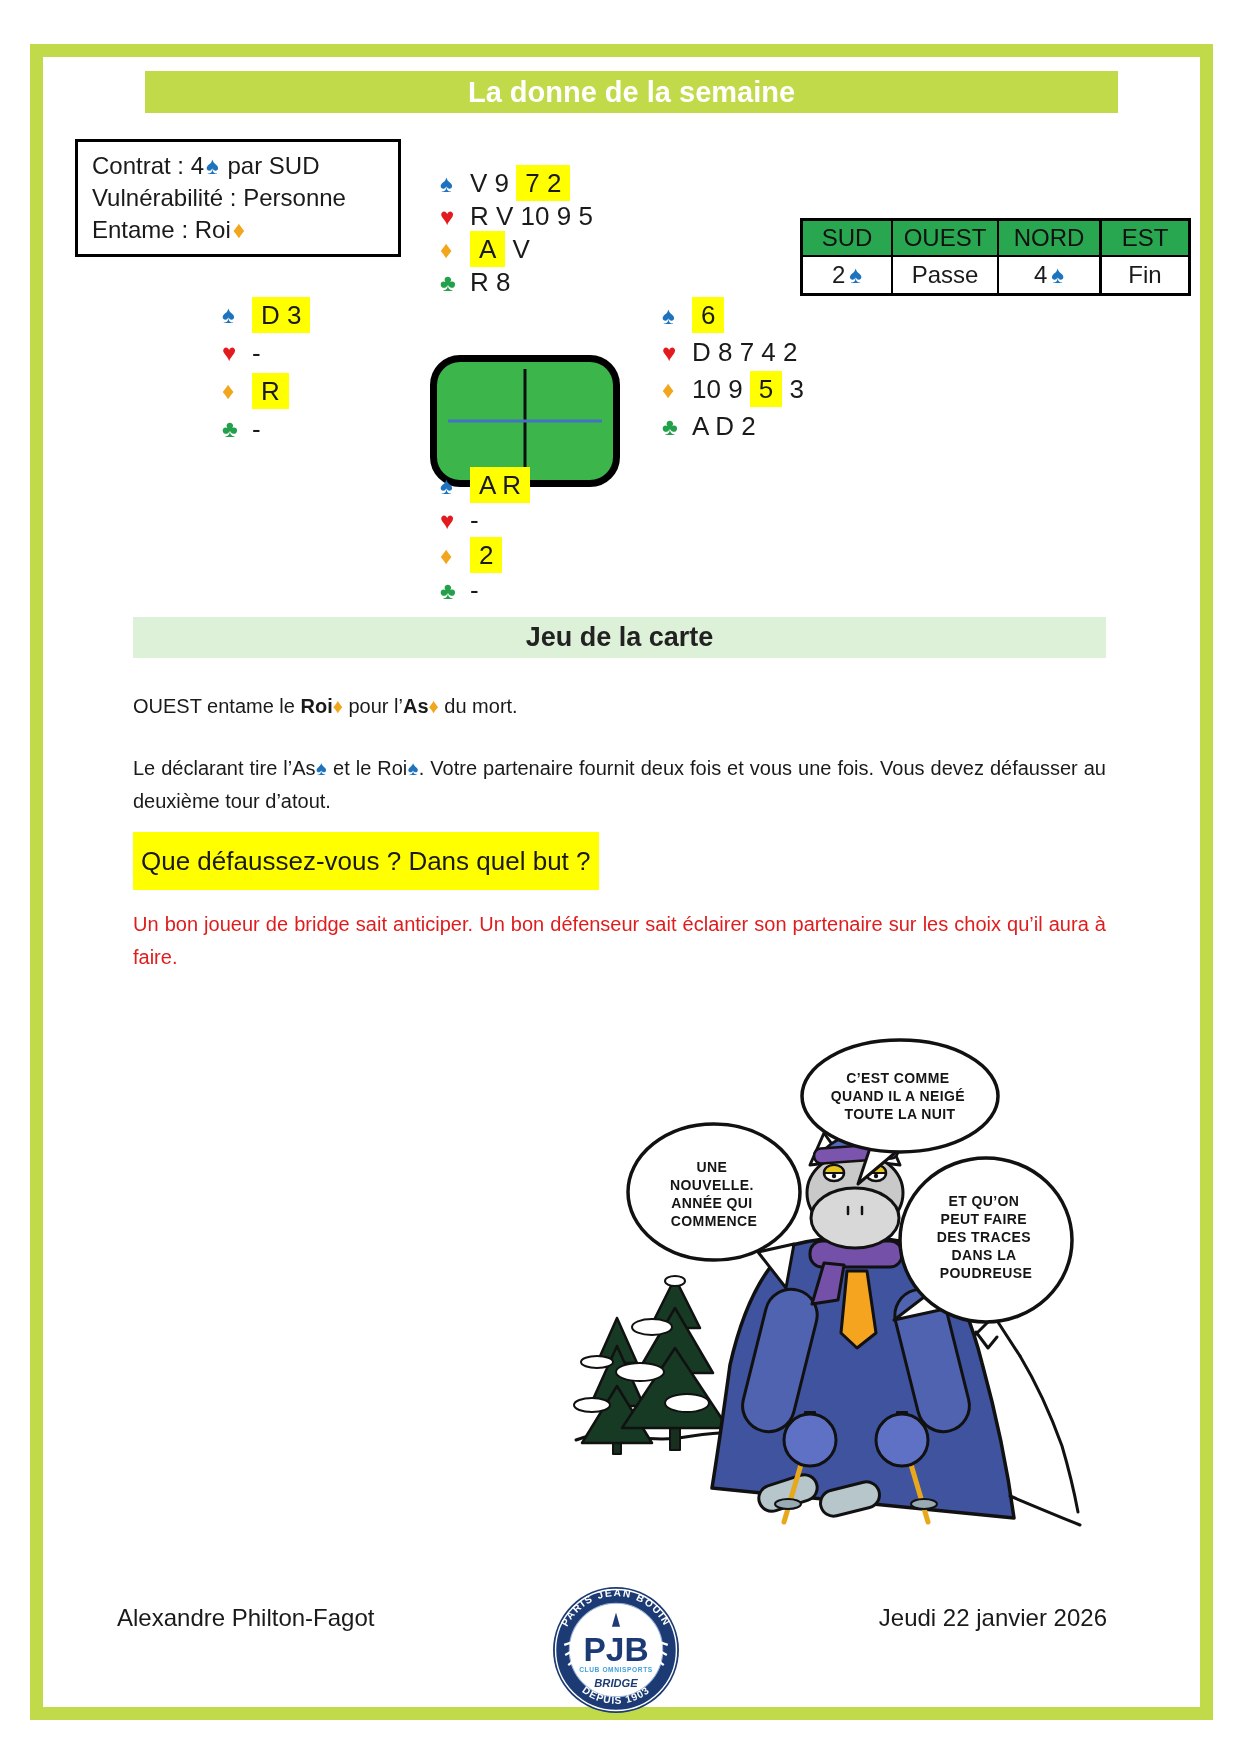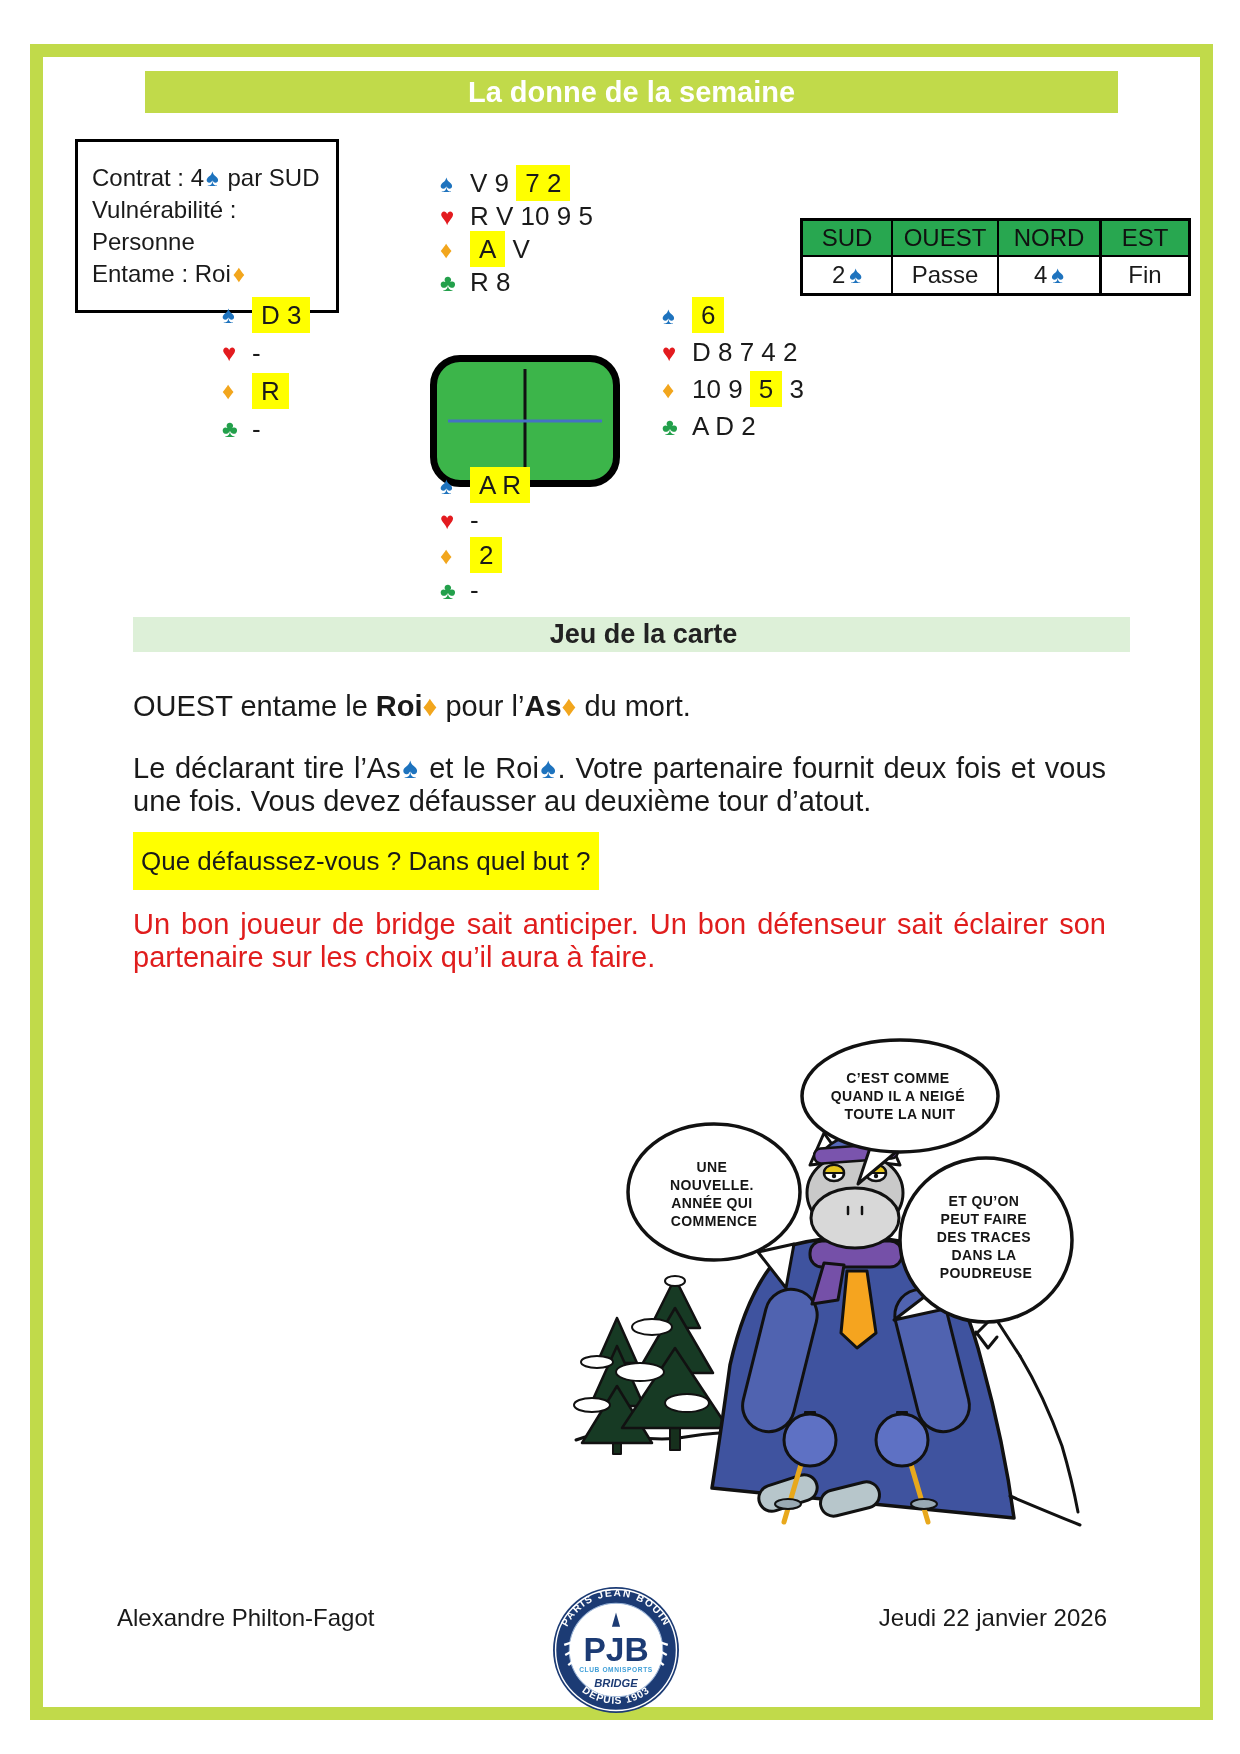--- a/index.html
+++ b/index.html
@@ -3,22 +3,22 @@
 <meta charset="utf-8">
 <style>
   html,body{margin:0;padding:0;background:#fff;}
   .page{position:relative;width:1240px;height:1754px;background:#fff;
         font-family:"Liberation Sans",sans-serif;color:#1a1a1a;overflow:hidden;}
   .frame{position:absolute;left:30px;top:44px;width:1183px;height:1676px;
          border:13px solid var(--lime,#c1da4a);box-sizing:border-box;}
   .title-bar{position:absolute;left:145px;top:71px;width:973px;height:42px;
          background:var(--lime,#c1da4a);color:#fff;font-size:29px;font-weight:700;
          display:flex;align-items:center;justify-content:center;}
-  .contract-box{position:absolute;left:75px;top:139px;width:264px;box-sizing:border-box;
-         border:3px solid #000;padding:20px 14px;font-size:24px;line-height:32px;background:#fff;}
+  .contract-box{position:absolute;left:75px;top:139px;width:326px;box-sizing:border-box;
+         border:3px solid #000;padding:8px 14px;font-size:24px;line-height:32px;background:#fff;}
   .suit{display:inline;}
   .suit-spade{color:var(--spade,#1e73be);}
   .suit-heart{color:var(--heart,#e31b1f);}
   .suit-diamond{color:var(--diamond,#f2a61d);}
   .suit-club{color:var(--club,#23a04b);}
   .contract-box .suit{margin:0 2px 0 2px;}
   .hl{background:var(--highlight,#ffff00);padding:3px 9px;}
   .b{font-weight:700;}
   .hand{position:absolute;font-size:26px;}
   .hand .hand-row{display:flex;align-items:center;height:33px;}
@@ -38,24 +38,24 @@
   .bid-table th:nth-child(1){width:88px;}
   .bid-table th:nth-child(2){width:104px;}
   .bid-table th:nth-child(3){width:100px;margin-top:44px;}
   .bid-table th:nth-child(4){width:86px;}
   .bid-table th:nth-child(4),.bid-table td:nth-child(4){border-left:3px solid #000;}
   .bid-table td .suit{margin-left:4px;}
   .felt{position:absolute;left:430px;top:355px;width:190px;height:132px;box-sizing:border-box;
         background:var(--felt_green,#3cb54a);border:7px solid #000;border-radius:30px;}
   .felt .v{position:absolute;left:50%;top:7px;bottom:7px;width:3px;background:#111;transform:translateX(-50%);}
   .felt .h{position:absolute;top:50%;left:11px;right:11px;height:3px;background:var(--cross_blue,#4472c4);transform:translateY(-50%);}
-  .section-bar{position:absolute;left:133px;top:617px;width:973px;height:35px;
+  .section-bar{position:absolute;left:133px;top:617px;width:973px;height:41px;
         background:var(--section_green,#ddf0d8);display:flex;align-items:center;justify-content:center;
-        font-size:27px;font-weight:700;color:#222;padding-left:24px;}
-  .para{position:absolute;left:133px;width:973px;font-size:29px;line-height:33px;}
+        font-size:27px;font-weight:700;color:#222;}
+  .para{position:absolute;left:133px;width:973px;font-size:20px;line-height:33px;}
   .p1{top:690px;}
   .p2{top:752px;text-align:justify;}
   .p3{top:845px;font-size:26px;}
   .p3 .hl{padding:14px 8px;}
   .p4{top:908px;text-align:justify;color:var(--red_text,#e01d1d);}
   .cartoon{position:absolute;left:562px;top:988px;width:528px;height:540px;}
   .bub{font-family:"Liberation Sans",sans-serif;font-weight:700;font-size:14px;
        letter-spacing:.4px;fill:#151515;text-anchor:middle;}
   .footer-author{position:absolute;left:117px;top:1604px;font-size:24px;}
   .footer-date{position:absolute;right:133px;top:1604px;font-size:24px;}

